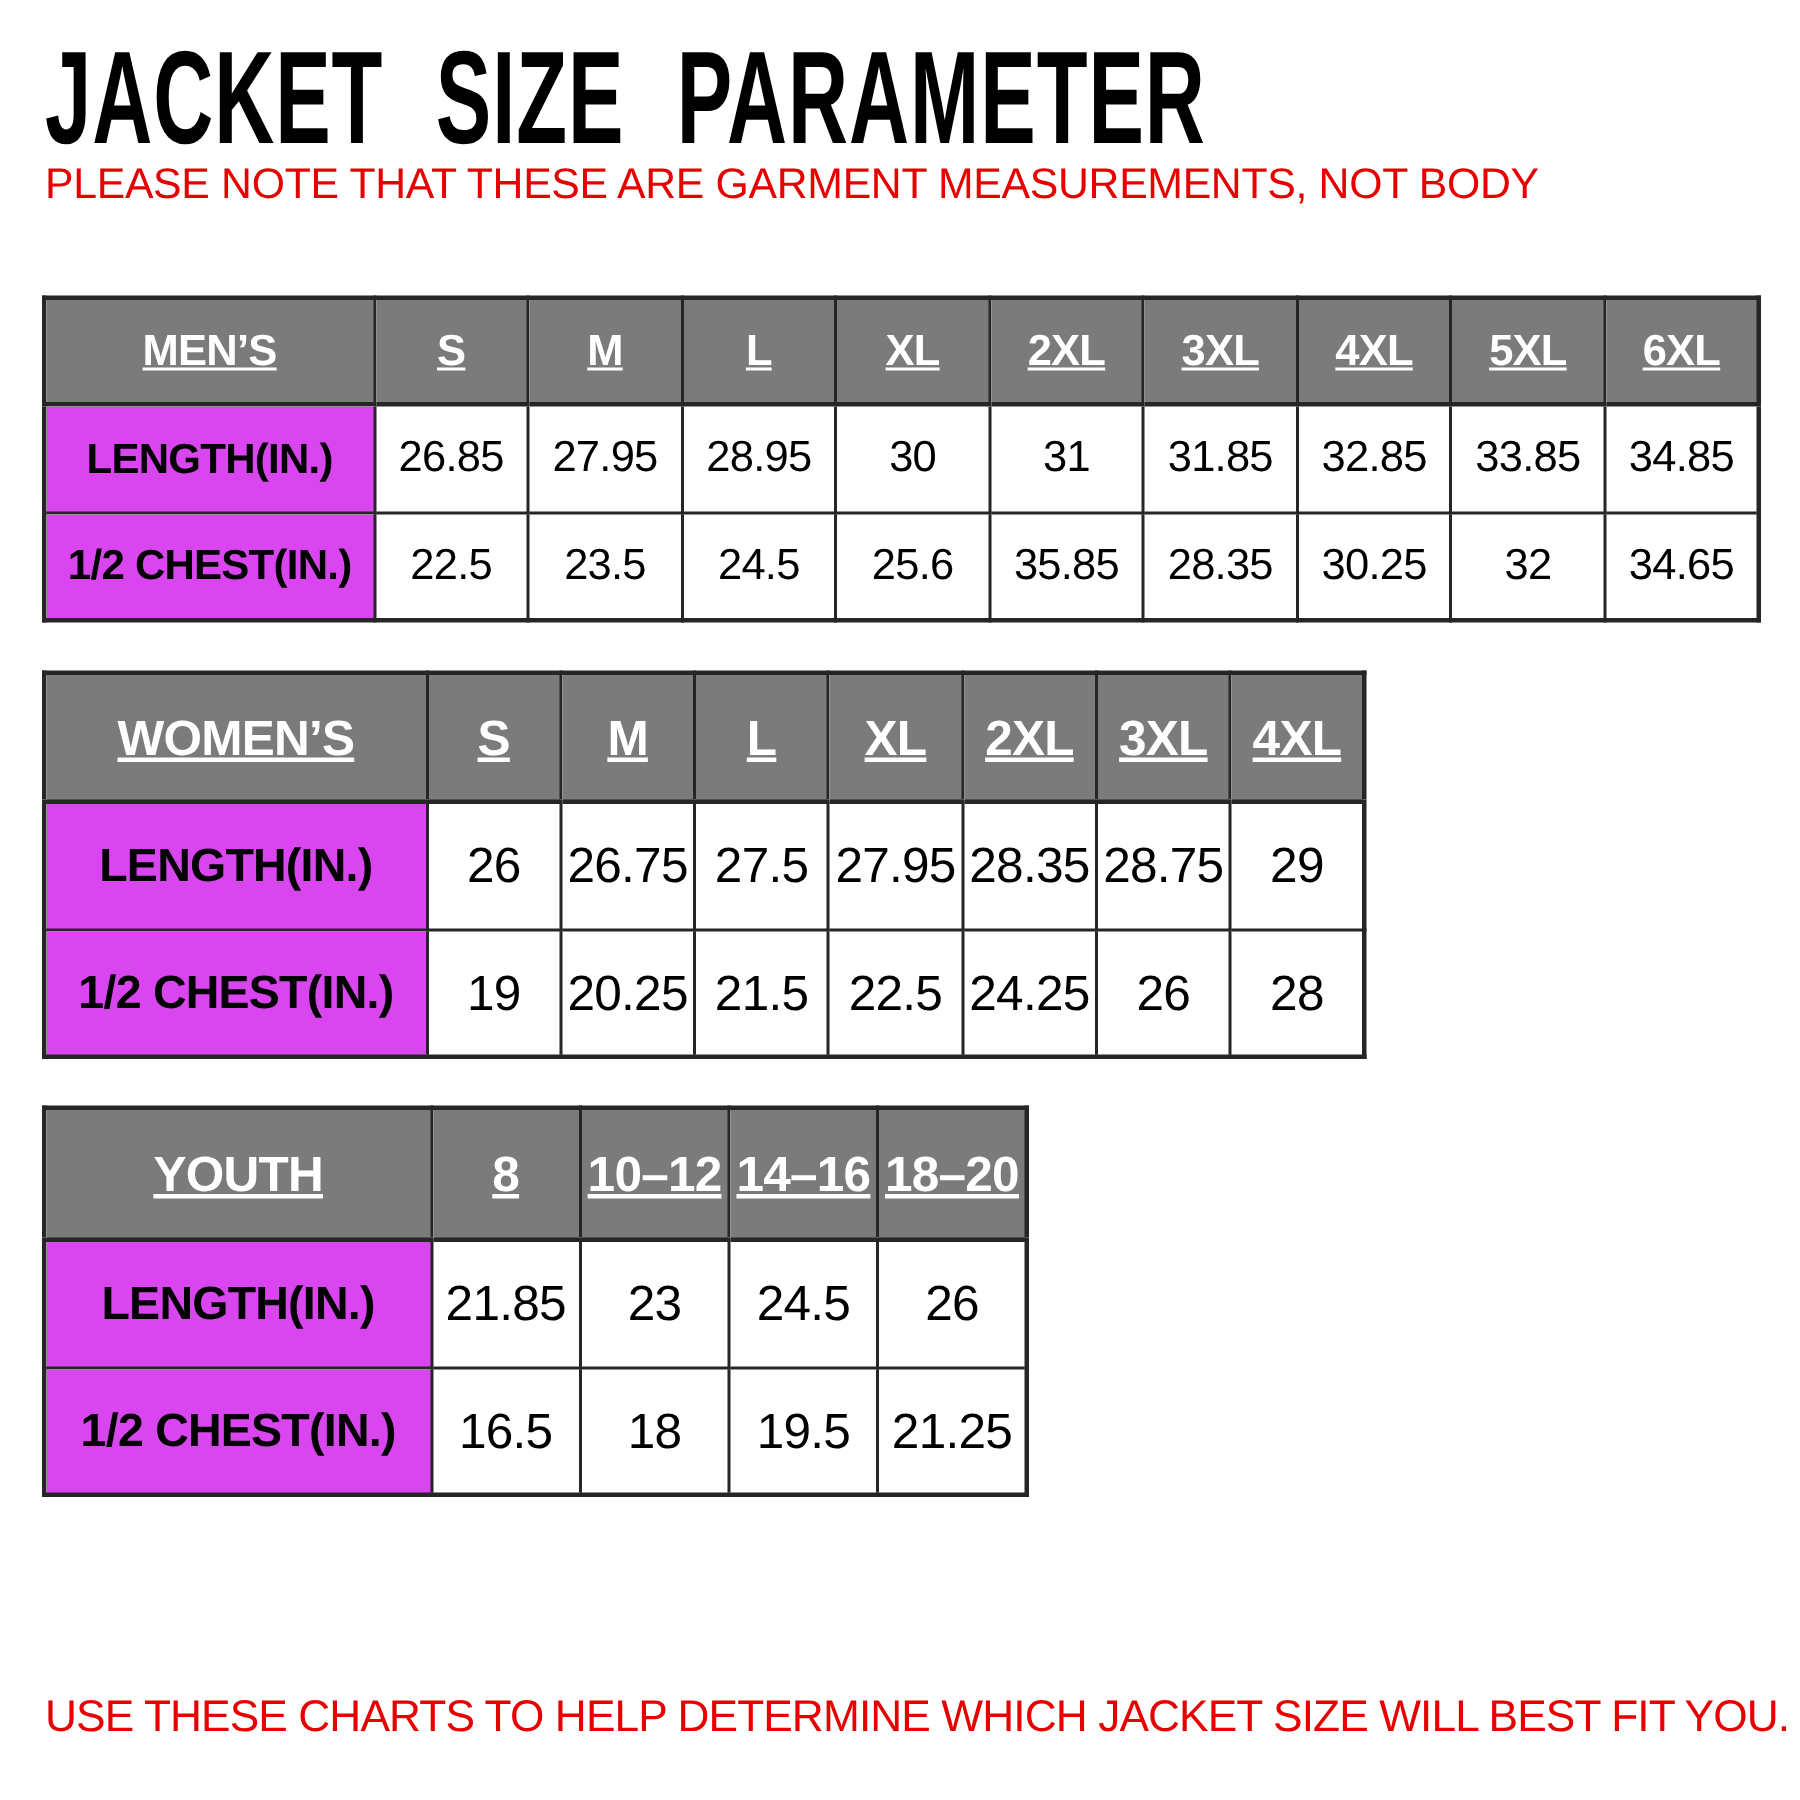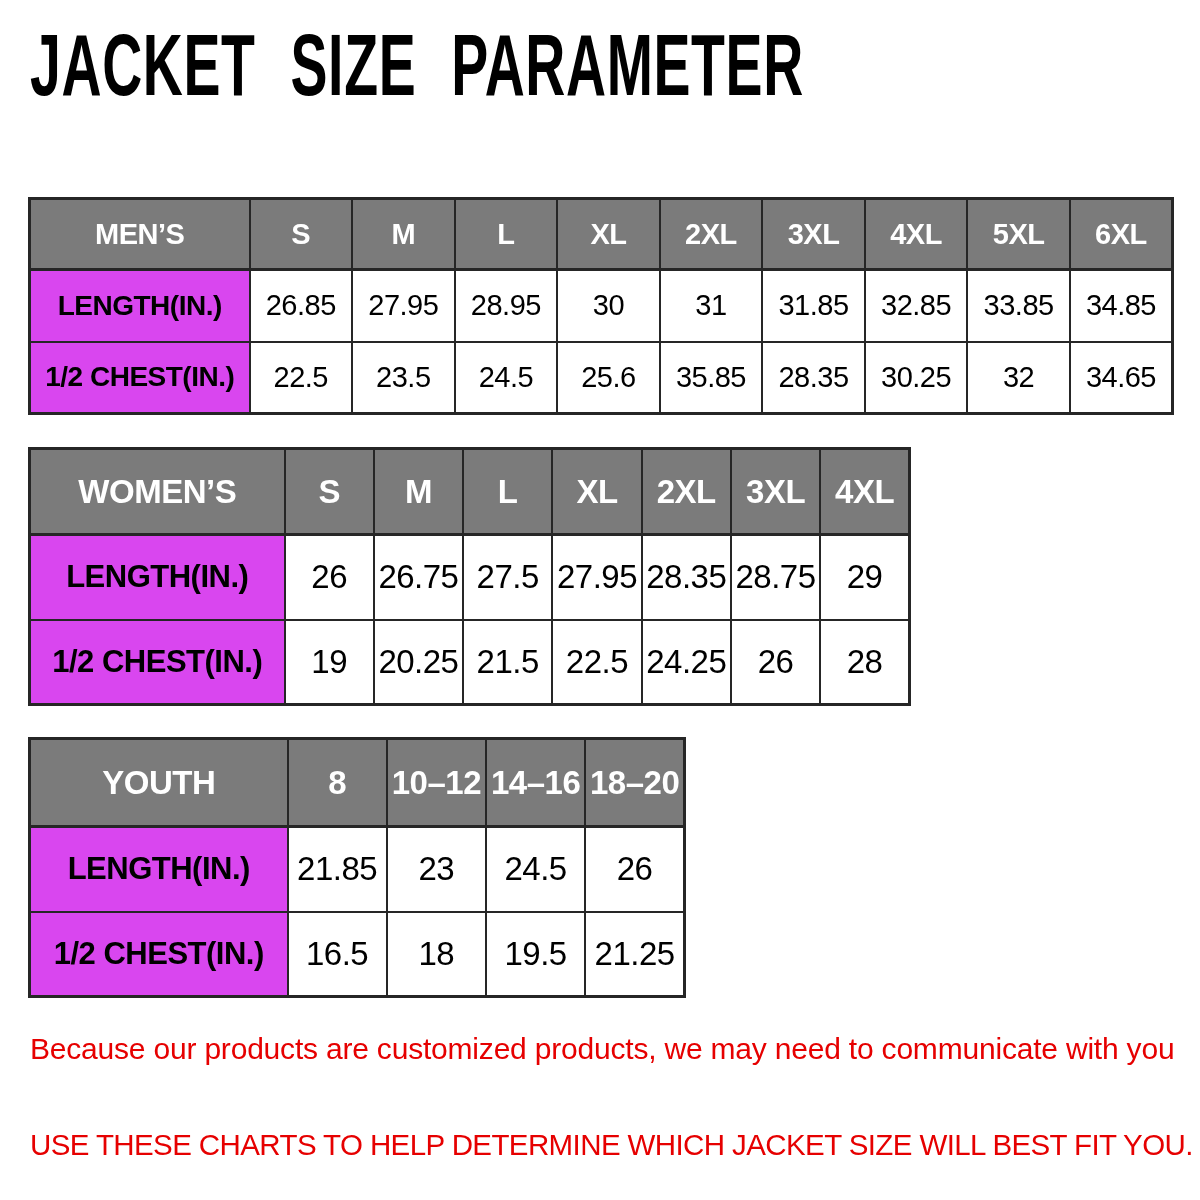--- a/index.html
+++ b/index.html
@@ -23,20 +23,21 @@
     position:absolute;border-collapse:collapse;table-layout:fixed;
     border:3px solid var(--border);background:#fff;
   }
   table.sizes th, table.sizes td{
     border:2px solid var(--border);text-align:center;vertical-align:middle;
     padding:0;letter-spacing:-0.5px;overflow:hidden;
   }
   table.sizes thead th{
     background:var(--hdr-gray);color:#ffffff;font-weight:bold;
     border-bottom:3px solid var(--border);
+    text-decoration:underline;
   }
   table.sizes tbody th{font-weight:bold;color:#000;background:#d946ef;}
   table.sizes tbody td{font-weight:normal;color:#000;}
 
   #tbl-mens{left:28px;top:197px;width:1146px;font-size:29px;}
   #tbl-mens thead tr{height:71px;}
   #tbl-mens tbody tr{height:72px;}
   #tbl-mens col.c-label{width:220px;}
   #tbl-mens tbody th{font-size:28px;}
 
@@ -60,20 +61,21 @@
     position:absolute;left:30px;top:1128px;white-space:nowrap;
     color:var(--red);font-size:29.5px;letter-spacing:-0.6px;
   }
 </style>
 </head>
 <body>
 
 <div class="title">JACKET SIZE PARAMETER</div>
 
 <div class="note">
+  <div>PLEASE NOTE THAT THESE ARE GARMENT MEASUREMENTS, NOT BODY</div>
 </div>
 
 <table class="sizes" id="tbl-mens">
     <colgroup>
       <col class="c-label">
       <col>
       <col>
       <col>
       <col>
       <col>
@@ -200,16 +202,15 @@
         <th>1/2 CHEST(IN.)</th>
         <td>16.5</td>
         <td>18</td>
         <td>19.5</td>
         <td>21.25</td>
       </tr>
     </tbody>
   </table>
 
 <div class="footer-para">
-  <div>Because our products are customized products, we may need to communicate with you</div>
 </div>
 
 <div class="footer-use">USE THESE CHARTS TO HELP DETERMINE WHICH JACKET SIZE WILL BEST FIT YOU.</div>
 
 </body></html>

